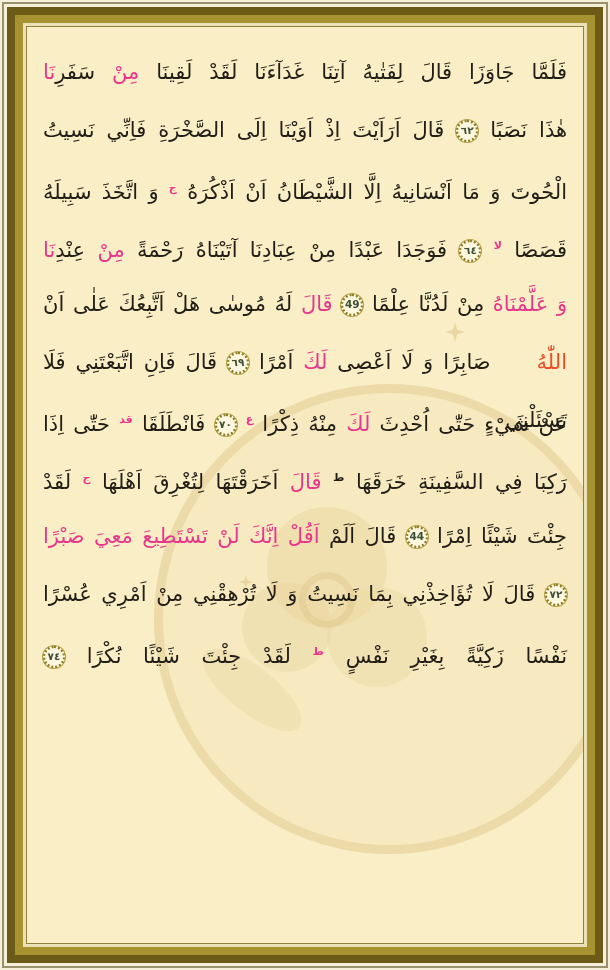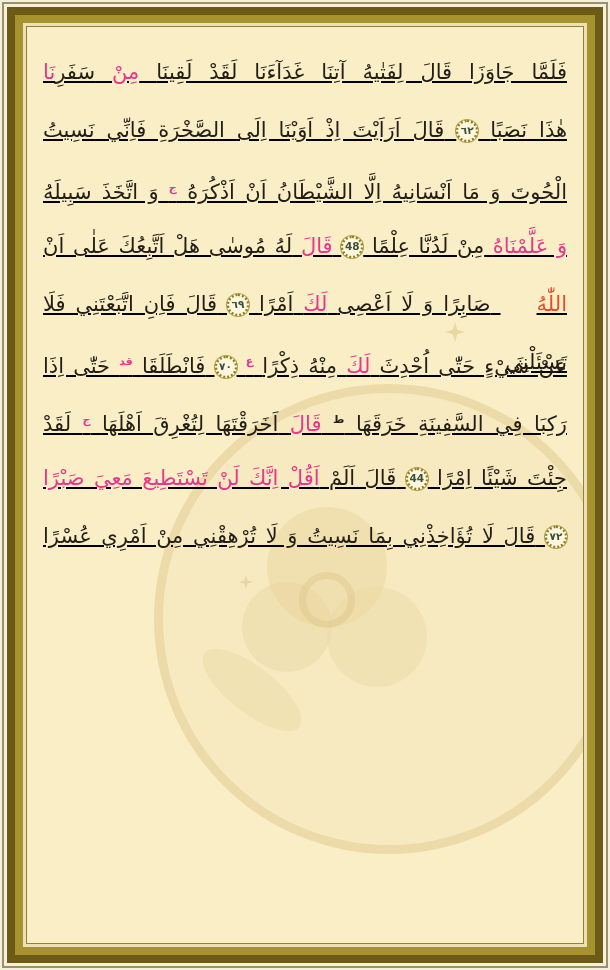--- a/index.html
+++ b/index.html
@@ -7,21 +7,21 @@
     --gold:#a6932f; --dark:#6b5b17; --pale:#ece1b6; --innerline:#90813e;
     --medring:#8e7c22; --medfill:#fdf7e0; --meddigit:#3d5033; --wm:#d6b977;
   }
   html,body{margin:0;padding:0;background:#ffffff;}
   .page{width:610px;height:970px;background:#f6f0da;padding:2px;box-sizing:border-box;
         font-family:"DejaVu Sans",sans-serif;}
   .page *{box-sizing:border-box;}
   .f1{height:100%;border:2px solid #99906c;padding:3px;}
   .f2{height:100%;border:8px solid var(--dark);}
   .f3{height:100%;border:8px solid var(--gold);}
-  .f4{height:100%;border:3px solid var(--pale);text-decoration:underline;}
+  .f4{height:100%;border:3px solid var(--pale);}
   .sheet{height:100%;border:1px solid var(--innerline);background:var(--bg);
          position:relative;overflow:hidden;}
 
   
   .watermark{position:absolute;inset:0;z-index:1;opacity:.55;pointer-events:none;}
   .wm-ring{position:absolute;left:127px;top:357px;width:470px;height:470px;
            border:9px solid rgba(209,178,106,.50);border-radius:50%;
            background:rgba(229,207,151,.22);}
   .wm-p1{position:absolute;left:240px;top:480px;width:120px;height:120px;border-radius:50%;
          background:rgba(214,184,112,.38);}
@@ -72,26 +72,28 @@
               <div class="wm-core"></div>
               <div class="wm-leaf"></div>
               <div class="wm-star s1"></div>
               <div class="wm-star s2"></div>
             </div>
 
             <div class="content" id="lines-host">
                 <div class="line" dir="rtl"><span class="seg-ink">فَلَمَّا جَاوَزَا قَالَ لِفَتٰيهُ آتِنَا غَدَآءَنَا لَقَدْ لَقِينَا</span> <span class="seg-pink">مِنْ</span> <span class="seg-ink">سَفَرِ</span><span class="seg-pink">نَا</span></div>
                 <div class="line" dir="rtl"><span class="seg-ink">هٰذَا نَصَبًا</span> <span class="medallion">٦٢</span> <span class="seg-ink">قَالَ اَرَاَيْتَ اِذْ اَوَيْنَا اِلَى الصَّخْرَةِ فَاِنِّي نَسِيتُ</span></div>
                 <div class="line" dir="rtl"><span class="seg-ink">الْحُوتَ وَ مَا اَنْسَانِيهُ اِلَّا الشَّيْطَانُ اَنْ اَذْكُرَهُ</span> <span class="seg-wpink">ج</span> <span class="seg-ink">وَ اتَّخَذَ سَبِيلَهُ</span></div>
-                <div class="line" dir="rtl"><span class="seg-pink">وَ عَلَّمْنَاهُ</span> <span class="seg-ink">مِنْ لَدُنَّا عِلْمًا</span> <span class="medallion">48</span> <span class="seg-pink">قَالَ</span> <span class="seg-ink">لَهُ مُوسٰى هَلْ اَتَّبِعُكَ عَلٰى اَنْ</span></div>
+                <div class="line" dir="rtl"><span class="seg-ink">قَصَصًا</span> <span class="seg-wpink">لا</span> <span class="medallion">٦٤</span> <span class="seg-ink">فَوَجَدَا عَبْدًا مِنْ عِبَادِنَا آتَيْنَاهُ رَحْمَةً</span> <span class="seg-pink">مِنْ</span> <span class="seg-ink">عِنْدِ</span><span class="seg-pink">نَا</span></div>
+                <div class="line" dir="rtl"><span class="seg-pink">وَ عَلَّمْنَاهُ</span> <span class="seg-ink">مِنْ لَدُنَّا عِلْمًا</span> <span class="medallion">49</span> <span class="seg-pink">قَالَ</span> <span class="seg-ink">لَهُ مُوسٰى هَلْ اَتَّبِعُكَ عَلٰى اَنْ</span></div>
                 <div class="line" dir="rtl"><span class="seg-red">اللّٰهُ</span> <span class="seg-ink">صَابِرًا وَ لَا اَعْصِى</span> <span class="seg-pink">لَكَ</span> <span class="seg-ink">اَمْرًا</span> <span class="medallion">٦٩</span> <span class="seg-ink">قَالَ فَاِنِ اتَّبَعْتَنِي فَلَا تَسْئَلْنِي</span></div>
                 <div class="line" dir="rtl"><span class="seg-ink">عَنْ شَيْءٍ حَتّٰى اُحْدِثَ</span> <span class="seg-pink">لَكَ</span> <span class="seg-ink">مِنْهُ ذِكْرًا</span> <span class="seg-wpink">ع</span> <span class="medallion">٧٠</span> <span class="seg-ink">فَانْطَلَقَا</span> <span class="seg-wpink">قد</span> <span class="seg-ink">حَتّٰى اِذَا</span></div>
                 <div class="line" dir="rtl"><span class="seg-ink">رَكِبَا فِي السَّفِينَةِ خَرَقَهَا</span> <span class="seg-wink">ط</span> <span class="seg-pink">قَالَ</span> <span class="seg-ink">اَخَرَقْتَهَا لِتُغْرِقَ اَهْلَهَا</span> <span class="seg-wpink">ج</span> <span class="seg-ink">لَقَدْ</span></div>
                 <div class="line" dir="rtl"><span class="seg-ink">جِئْتَ شَيْئًا اِمْرًا</span> <span class="medallion">44</span> <span class="seg-ink">قَالَ اَلَمْ</span> <span class="seg-pink">اَقُلْ اِنَّكَ لَنْ تَسْتَطِيعَ مَعِيَ صَبْرًا</span></div>
                 <div class="line" dir="rtl"><span class="medallion">٧٢</span> <span class="seg-ink">قَالَ لَا تُؤَاخِذْنِي بِمَا نَسِيتُ وَ لَا تُرْهِقْنِي مِنْ اَمْرِي عُسْرًا</span></div>
+                <div class="line" dir="rtl"><span class="seg-ink">نَفْسًا زَكِيَّةً بِغَيْرِ نَفْسٍ</span> <span class="seg-wpink">ط</span> <span class="seg-ink">لَقَدْ جِئْتَ شَيْئًا نُكْرًا</span> <span class="medallion">٧٤</span></div>
               </div>
 
           </div>
         </div>
       </div>
     </div>
   </div>
 </div>
 
 </body></html>

